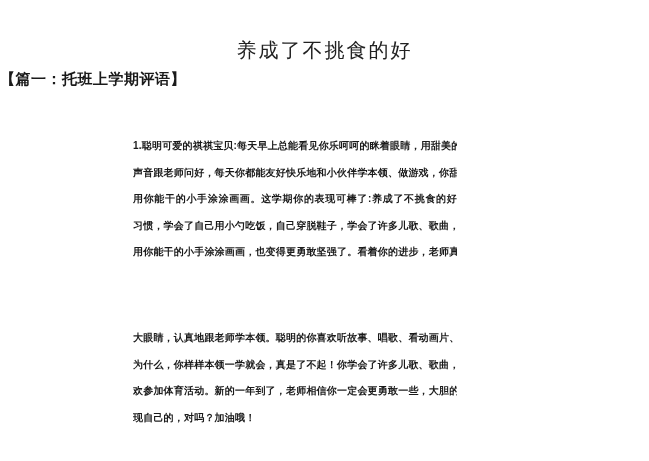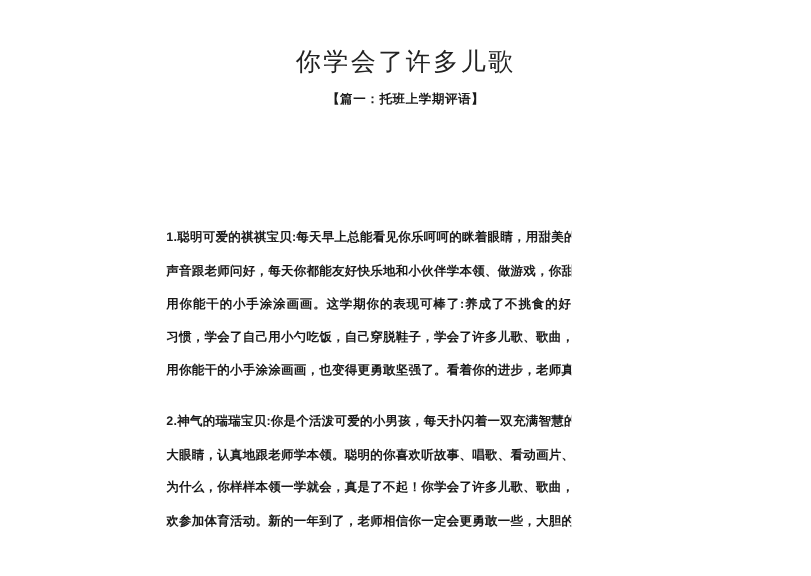--- a/index.html
+++ b/index.html
@@ -25,65 +25,65 @@
     font-weight: 500;
     letter-spacing: 2px;
     color: #222222;
     line-height: 24px;
   }
   .doc-subtitle {
     position: absolute;
     top: 71px;
     left: 0;
     width: 649px;
-    text-align: center;
+    text-align: left;
     font-family: "Liberation Serif", "DejaVu Serif", serif;
-    font-size: 10px;
+    font-size: 15px;
     font-weight: 700;
     letter-spacing: 0.5px;
     color: #1a1a1a;
     line-height: 17px;
   }
   .paragraph {
     position: absolute;
     left: 133px;
     width: 324px;
     color: #1a1a1a;
     font-weight: 700;
     font-size: 10px;
     letter-spacing: 0.2px;
   }
-  .paragraph-1 { top: 133px; margin-top: 45px; }
+  .paragraph-1 { top: 133px; }
   .paragraph-2 { top: 325px; }
   .line {
     height: 26.5px;
     line-height: 26.5px;
     white-space: nowrap;
     overflow: hidden;
     text-align: justify;
     text-align-last: justify;
   }
   .line.last {
     text-align: left;
     text-align-last: left;
   }
 </style>
 </head>
 <body>
 
-<div class="doc-title">你学会了许多儿歌</div>
+<div class="doc-title">养成了不挑食的好</div>
 
 <div class="doc-subtitle">【篇一：托班上学期评语】</div>
 
 <div class="paragraph paragraph-1">
   <div class="line">1.聪明可爱的祺祺宝贝:每天早上总能看见你乐呵呵的眯着眼睛，用甜美的</div>
   <div class="line">声音跟老师问好，每天你都能友好快乐地和小伙伴学本领、做游戏，你甜美</div>
   <div class="line">用你能干的小手涂涂画画。这学期你的表现可棒了:养成了不挑食的好</div>
   <div class="line">习惯，学会了自己用小勺吃饭，自己穿脱鞋子，学会了许多儿歌、歌曲，会</div>
   <div class="line">用你能干的小手涂涂画画，也变得更勇敢坚强了。看着你的进步，老师真为</div>
 </div>
 
 <div class="paragraph paragraph-2">
-  <div class="line">2.神气的瑞瑞宝贝:你是个活泼可爱的小男孩，每天扑闪着一双充满智慧的</div>
   <div class="line">大眼睛，认真地跟老师学本领。聪明的你喜欢听故事、唱歌、看动画片、问</div>
   <div class="line">为什么，你样样本领一学就会，真是了不起！你学会了许多儿歌、歌曲，喜</div>
   <div class="line">欢参加体育活动。新的一年到了，老师相信你一定会更勇敢一些，大胆的表</div>
+  <div class="line last">现自己的，对吗？加油哦！</div>
 </div>
 
 </body></html>

